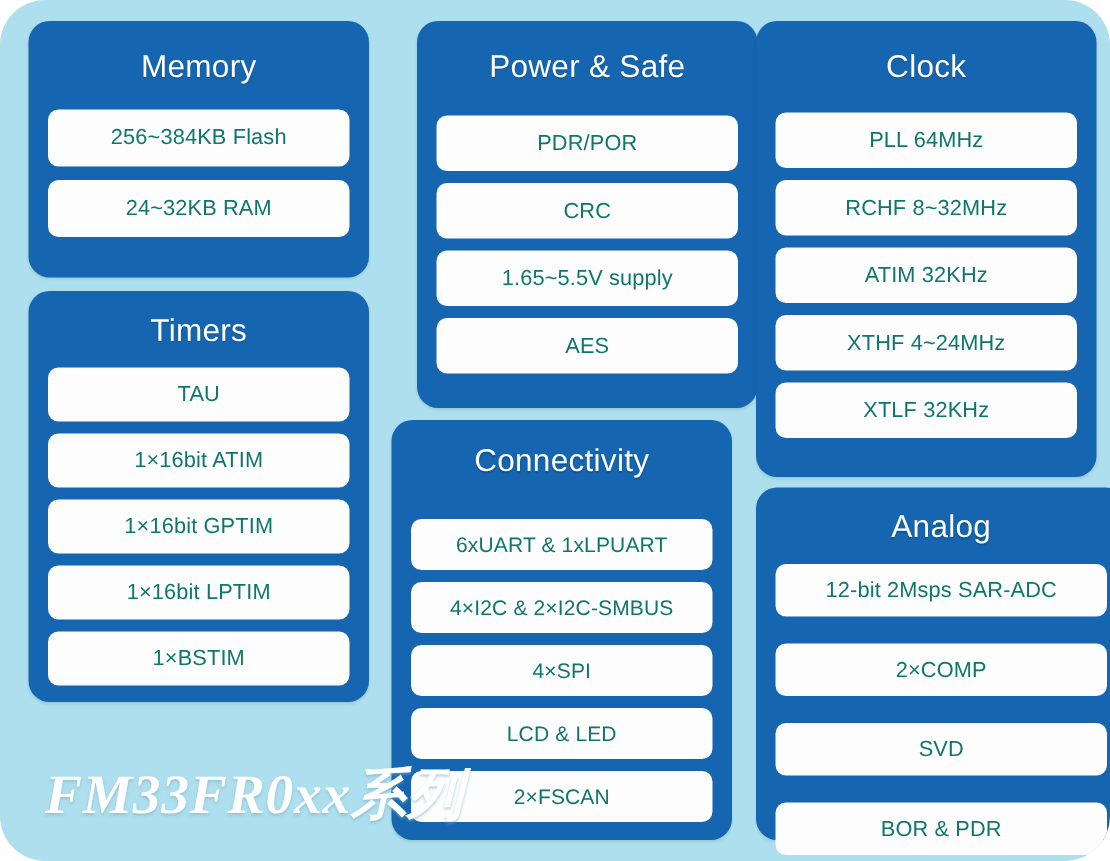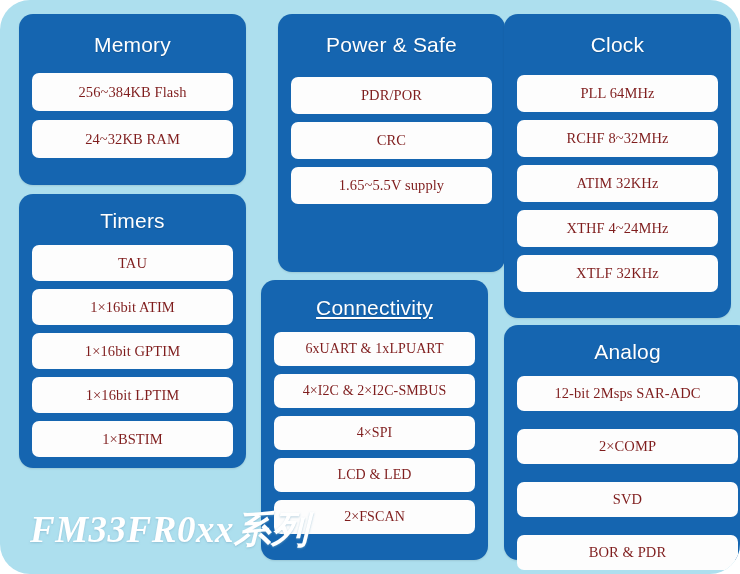--- a/index.html
+++ b/index.html
@@ -45,22 +45,22 @@
   }
 
   .items {
     display: flex;
     flex-direction: column;
   }
 
   .item {
     background: #fdfdfd;
     border-radius: 7px;
-    color: #7f1d1d;
-    font-family: Liberation Serif, serif;
+    color: #0f766e;
+    font-family: Liberation Sans, sans-serif;
     font-size: 14.5px;
     font-weight: 400;
     display: flex;
     align-items: center;
     justify-content: center;
     text-align: right;
     letter-spacing: 0.1px;
     box-sizing: border-box;
     white-space: nowrap;
   }
@@ -69,21 +69,21 @@
   #card-memory      { left: 19px;  top: 14px;  width: 227px; height: 171px; }
   #card-timers      { left: 19px;  top: 194px; width: 227px; height: 274px; }
   #card-power       { left: 278px; top: 14px;  width: 227px; height: 258px; }
   #card-connect     { left: 261px; top: 280px; width: 227px; height: 280px; }
   #card-clock       { left: 504px; top: 14px;  width: 227px; height: 304px; }
   #card-analog      { left: 504px; top: 325px; width: 247px; height: 235px; }
 
   #card-memory  .card-title  { margin-top: 20px; margin-bottom: 18px; }
   #card-timers  .card-title  { margin-top: 16px; margin-bottom: 14px; }
   #card-power   .card-title  { margin-top: 20px; margin-bottom: 22px; }
-  #card-connect .card-title  { margin-top: 17px; margin-bottom: 14px; text-decoration: underline; }
+  #card-connect .card-title  { margin-top: 17px; margin-bottom: 28px; }
   #card-clock   .card-title  { margin-top: 20px; margin-bottom: 20px; }
   #card-analog  .card-title  { margin-top: 16px; margin-bottom: 14px; }
 
   #card-memory  .items { padding: 0 13px; gap: 9px; }
   #card-memory  .item  { height: 38px; }
 
   #card-timers  .items { padding: 0 13px; gap: 8px; }
   #card-timers  .item  { height: 36px; }
 
   #card-power   .items { padding: 0 13px; gap: 8px; }
@@ -136,20 +136,21 @@
       <div class="item">1×BSTIM</div>
     </div>
   </section>
 
   <section class="card" id="card-power">
     <div class="card-title">Power &amp; Safe</div>
     <div class="items">
       <div class="item">PDR/POR</div>
       <div class="item">CRC</div>
       <div class="item">1.65~5.5V supply</div>
+      <div class="item">AES</div>
     </div>
   </section>
 
   <section class="card" id="card-connect">
     <div class="card-title">Connectivity</div>
     <div class="items">
       <div class="item">6xUART &amp; 1xLPUART</div>
       <div class="item">4×I2C &amp; 2×I2C-SMBUS</div>
       <div class="item">4×SPI</div>
       <div class="item">LCD &amp; LED</div>

